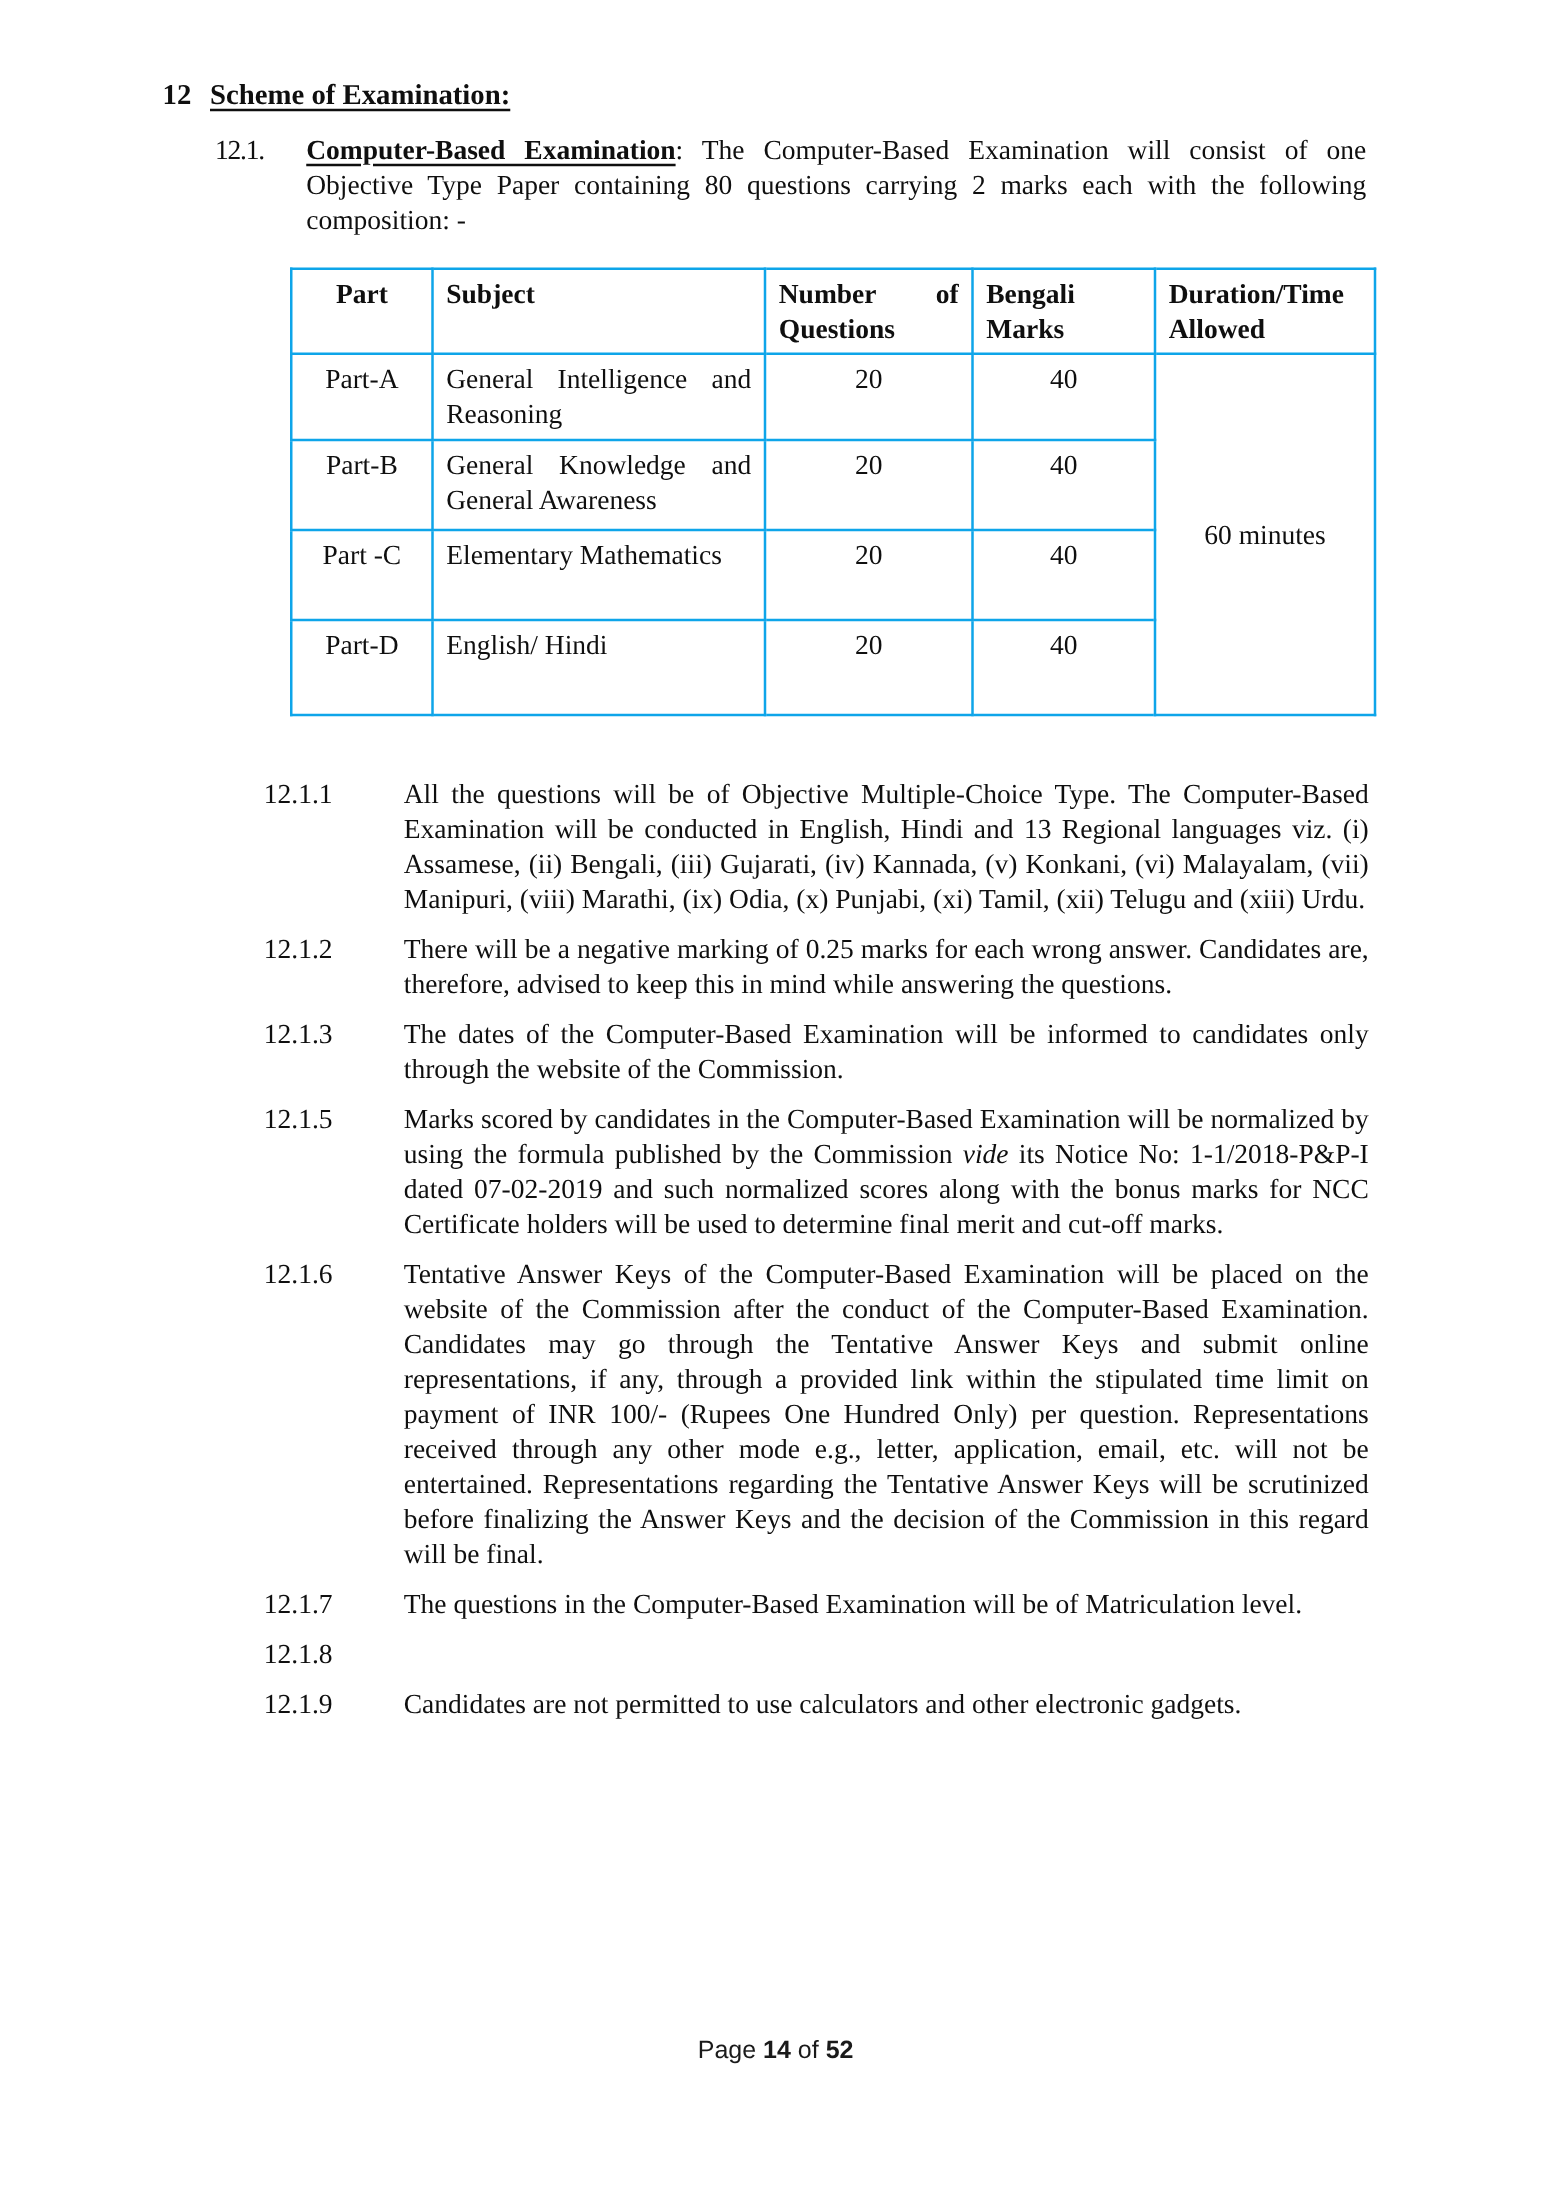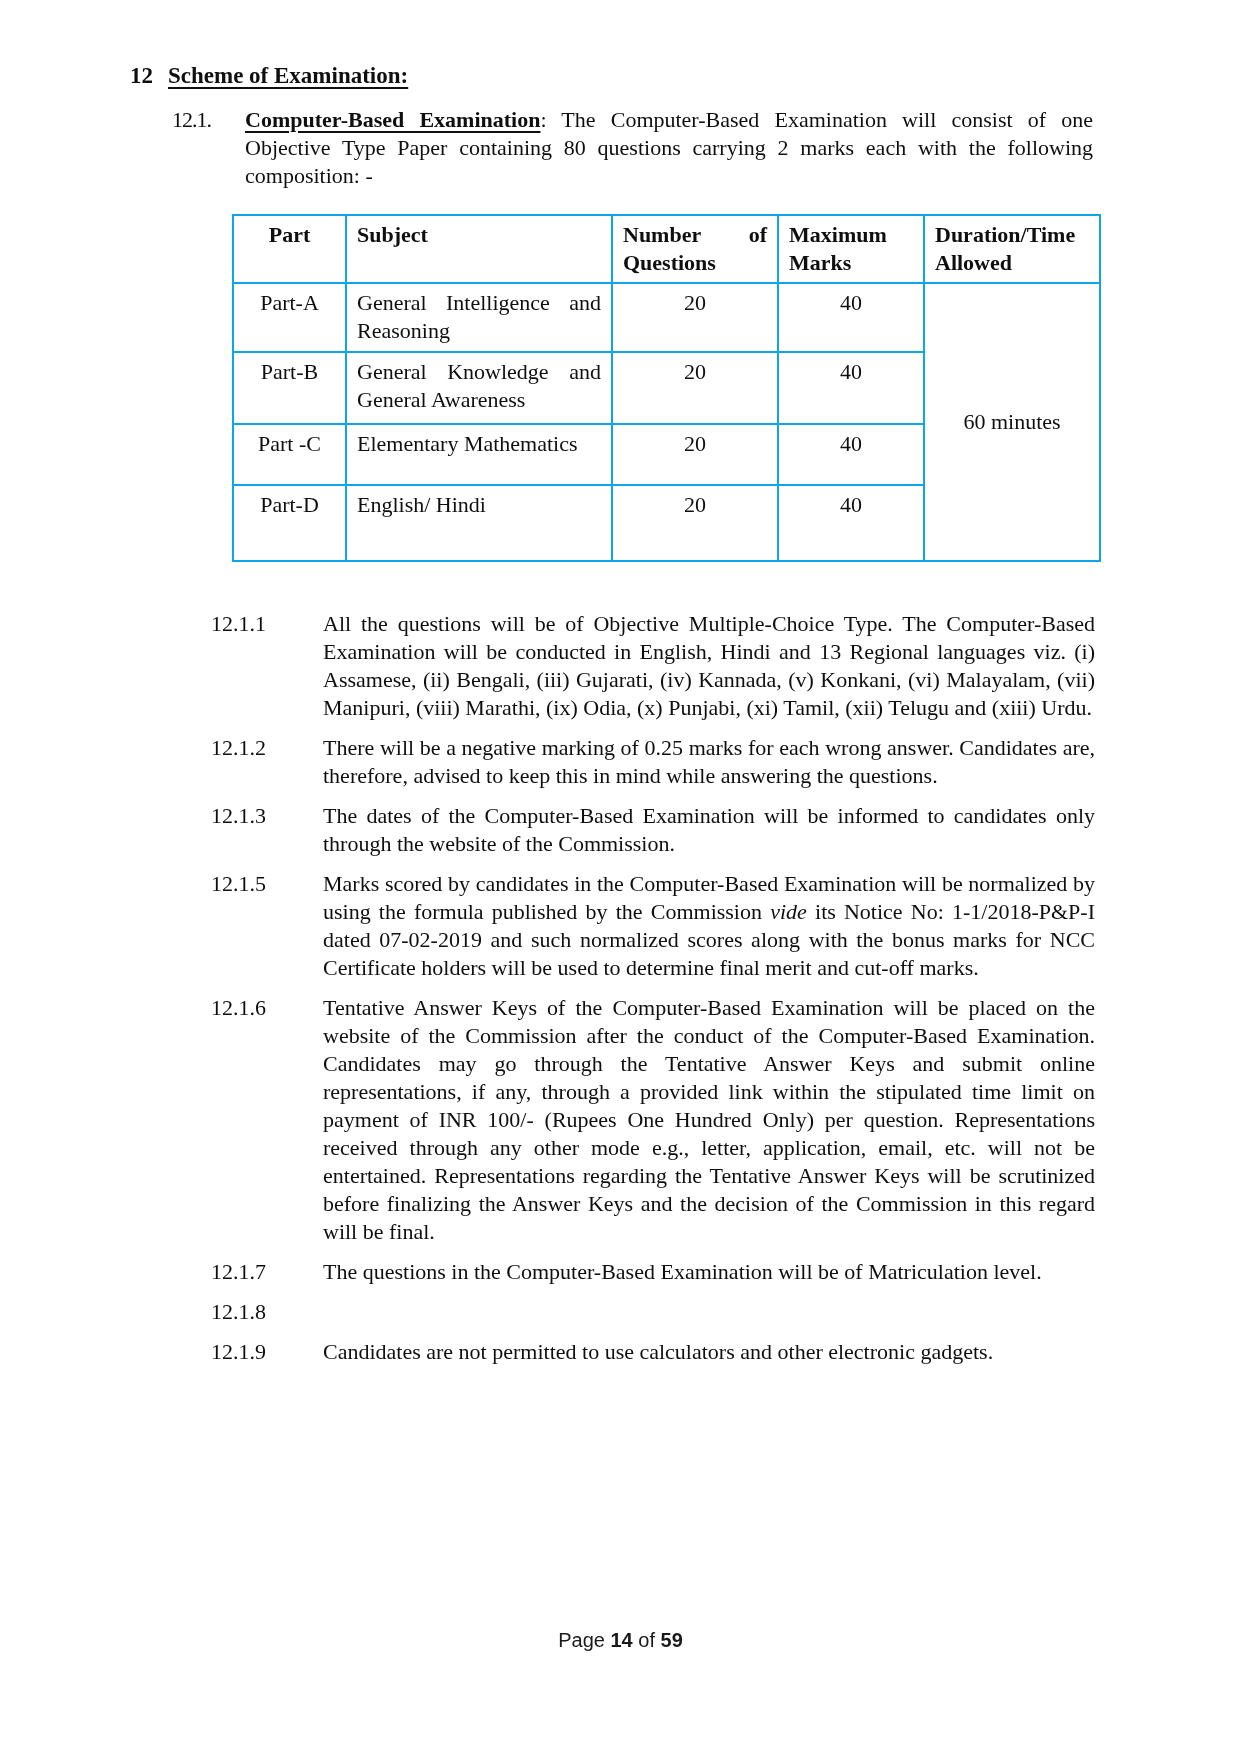--- a/index.html
+++ b/index.html
@@ -71,21 +71,21 @@
   }
   .exam-table .c { text-align: center; }
   .exam-table .j { text-align: justify; text-justify: inter-word; }
   .exam-table .duration-cell {
     vertical-align: middle;
     text-align: center;
   }
   .row-hdr  { height: 58px; }
   .row-a    { height: 69px; }
   .row-b    { height: 72px; border-radius: 15px; }
-  .row-c    { height: 61px; }
+  .row-c    { height: 72px; }
   .row-d    { height: 76px; }
 
   
   .clauses {
     margin: 48px 146px 0 211px;
   }
   .clause {
     display: grid;
     grid-template-columns: 112px 1fr;
     margin-bottom: 12px;
@@ -128,21 +128,21 @@
     <col style="width:266px">
     <col style="width:166px">
     <col style="width:146px">
     <col style="width:176px">
   </colgroup>
   <tbody>
       <tr class="row-hdr">
     <th class="c">Part</th>
     <th>Subject</th>
     <th class="j">Number of Questions</th>
-    <th>Maximum Marks</th>
+    <th>Bengali Marks</th>
     <th>Duration/Time Allowed</th>
   </tr>
   <tr class="row-a">
     <td class="c">Part-A</td>
     <td class="j">General Intelligence and Reasoning</td>
     <td class="c">20</td>
     <td class="c">40</td>
     <td class="duration-cell" rowspan="4">60 minutes</td>
   </tr>
   <tr class="row-b">
@@ -207,14 +207,14 @@
     <span class="num">12.1.9</span>
     <span class="body">Candidates are not permitted to use calculators and other electronic gadgets.</span>
   </div>
 
 </div>
 
 <div class="footer">
   <span>Page</span>
   <b>14</b>
   <span>of</span>
-  <b>59</b>
+  <b>52</b>
 </div>
 
 </body></html>

